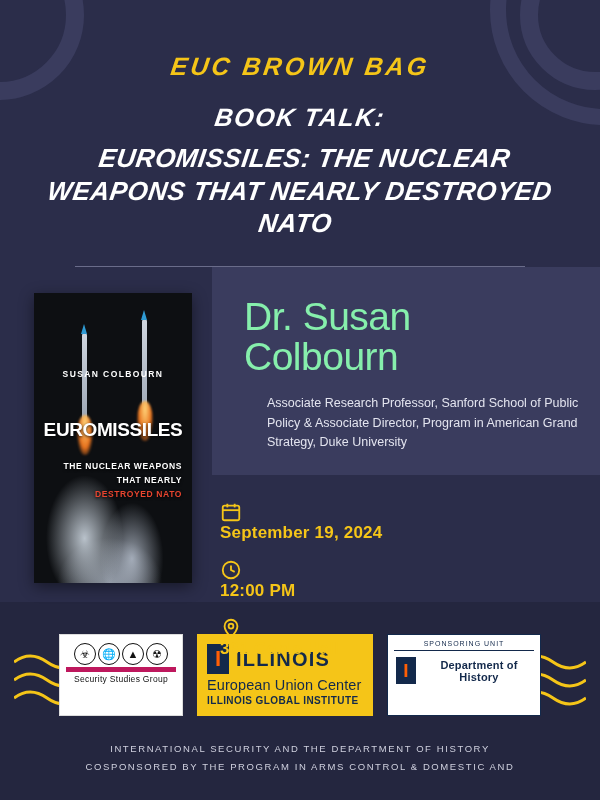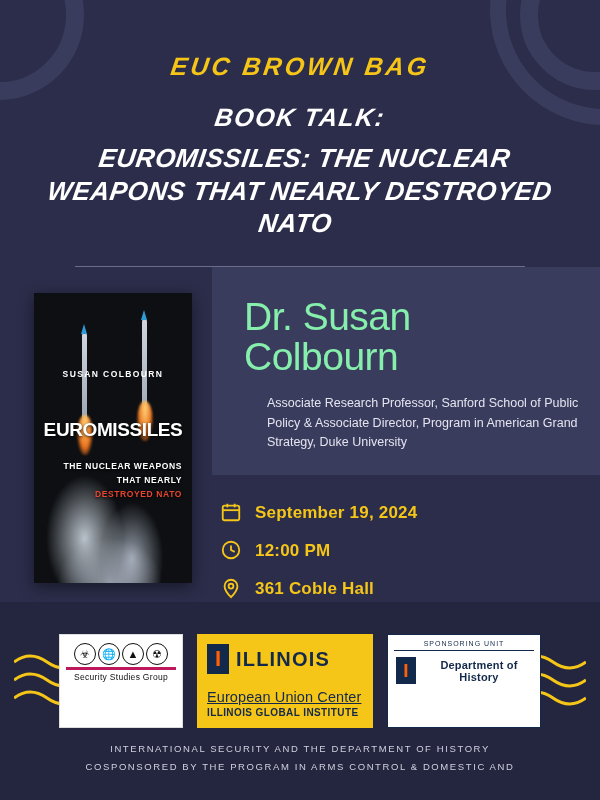--- a/index.html
+++ b/index.html
@@ -190,22 +190,23 @@
     font-size: 12.5px;
     line-height: 1.55;
     margin-left: 23px;
   }
   .details {
     margin-top: 26px;
     padding-left: 2px;
   }
   .detail-row {
     display: flex;
-    align-items: flex-end;
+    align-items: flex-start;
     margin-bottom: 16px;
+    flex-direction: column;
   }
   .detail-ico {
     width: 22px; height: 22px;
     flex: 0 0 auto;
     margin-right: 13px;
     color: #f5c518;
   }
   .detail-ico svg { display: block; }
   .detail-txt {
     color: #f5c518;
@@ -258,21 +259,21 @@
     font-size: 26px;
     font-weight: bold;
     letter-spacing: 1px;
     color: #111;
     line-height: 1.1;
   }
   .acdis-sub {
     font-size: 8.5px;
     color: #111;
     letter-spacing: 0.3px;
-    border-top: 3px solid #be185d;
+    border-top: 5px solid #be185d;
     padding-top: 2px;
     margin-top: 1px;
   }
   .logo-euc {
     background: #f5c518;
     width: 176px;
     padding: 10px 10px;
   }
   .euc-top {
     display: flex;
@@ -292,23 +293,22 @@
   }
   .euc-ill {
     font-size: 20px;
     font-weight: bold;
     color: #13294b;
     letter-spacing: 1.2px;
   }
   .euc-name {
     font-size: 14.5px;
     color: #13294b;
-    margin-top: 15px;
+    margin-top: 3px;
     letter-spacing: 0.1px;
-    text-decoration: underline;
   }
   .euc-inst {
     font-size: 10px;
     font-weight: bold;
     color: #13294b;
     letter-spacing: 0.4px;
     margin-top: 2px;
   }
   .logo-hist {
     background: #ffffff;

